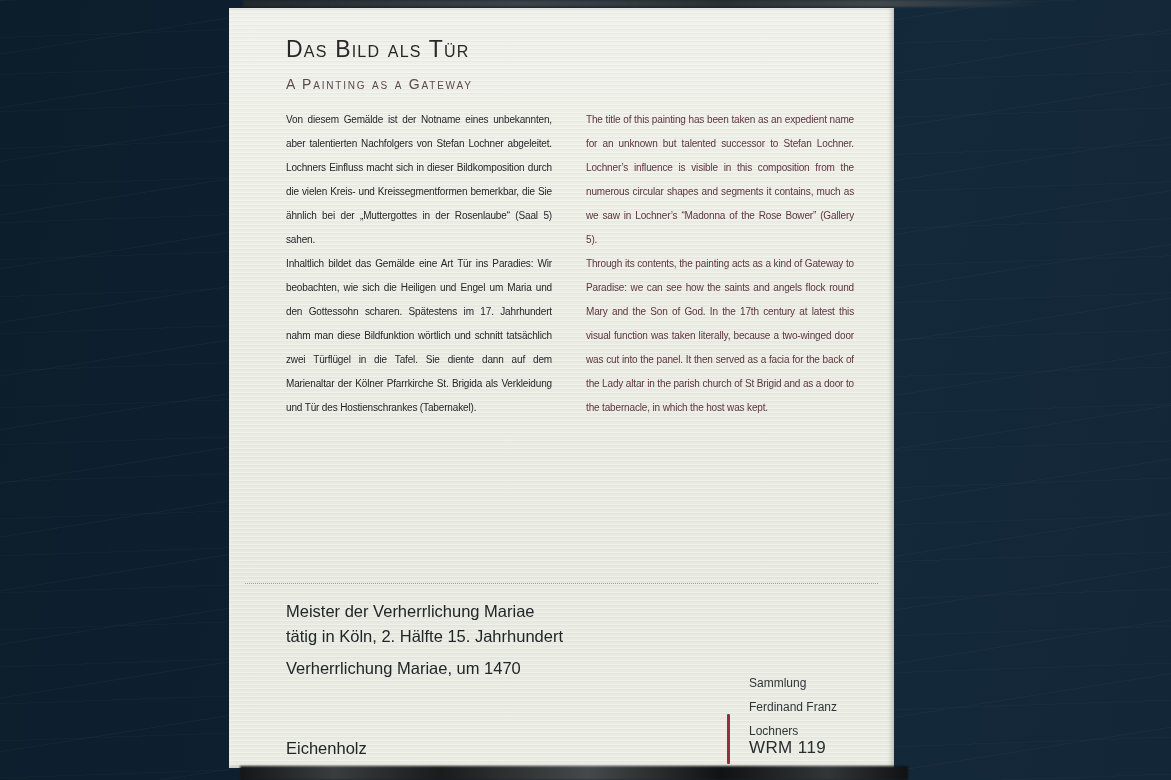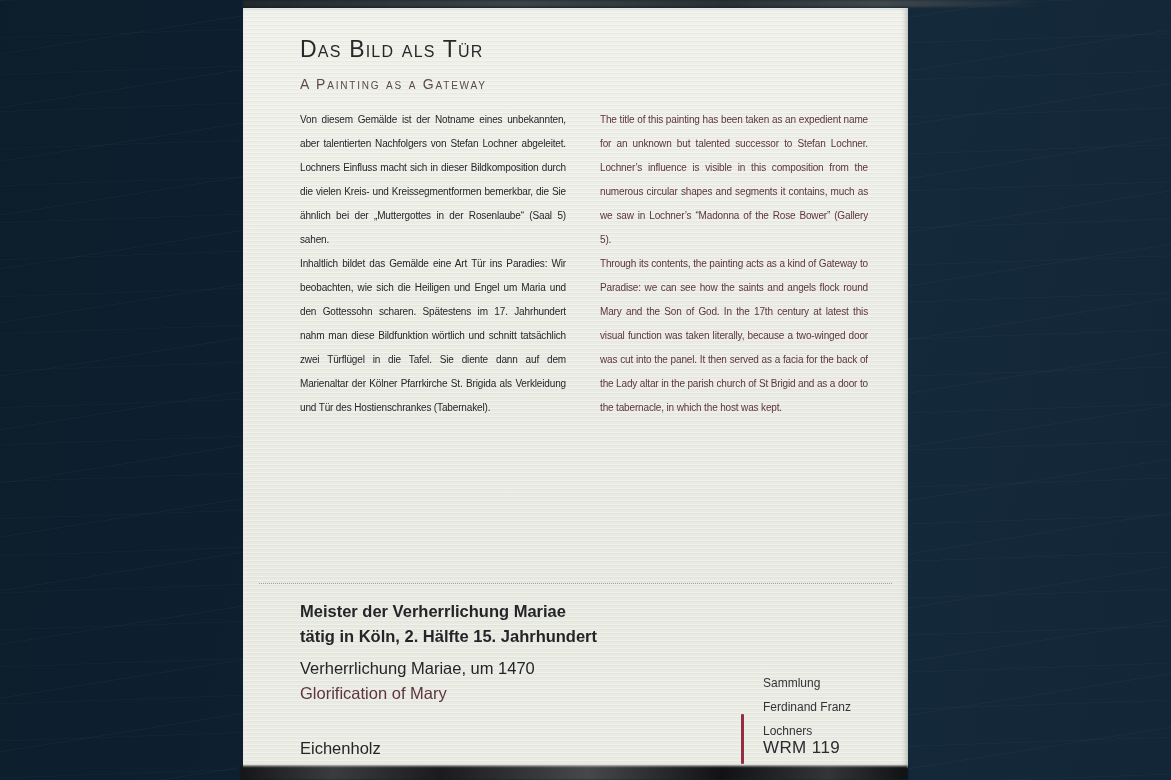--- a/index.html
+++ b/index.html
@@ -20,21 +20,21 @@
     position:absolute;left:243px;top:0;width:800px;height:7px;
     background:linear-gradient(90deg,#23282b 0%,#3e4448 35%,#2a3033 60%,#43484b 80%,rgba(20,30,40,0) 100%);
     filter:blur(1px);
   }
   .shelf-bottom{
     position:absolute;left:240px;top:766px;width:668px;height:14px;
     background:linear-gradient(90deg,#141617 0%,#3a3d3e 14%,#191b1c 30%,#46494b 52%,#101213 72%,#333637 88%,#0f1112 100%);
     filter:blur(1.2px);
   }
   .paper{
-    position:absolute;left:243px;top:8px;width:665px;height:760px;
+    position:absolute;left:229px;top:8px;width:665px;height:760px;
     background:
       repeating-linear-gradient(180deg, rgba(255,255,255,0.30) 0 1px, rgba(208,211,202,0.22) 1px 2px, rgba(0,0,0,0) 2px 4px),
       linear-gradient(180deg,#f0f1ea 0%,#ebede4 38%,#e8eae1 75%,#eaece3 100%);
     box-shadow: inset -3px 0 4px rgba(40,45,50,0.18), inset 2px 0 3px rgba(255,255,255,0.35), inset 0 -2px 3px rgba(40,45,50,0.12);
   }
   .title-block{position:absolute;left:57px;top:28px;}
   .title-de{
     font-size:23px;font-variant:small-caps;letter-spacing:1.2px;
     color:#29272a;font-weight:500;line-height:26px;
   }
@@ -46,21 +46,21 @@
     position:absolute;top:100px;height:462px;overflow:hidden;
     font-size:10px;line-height:24px;letter-spacing:-0.15px;
   }
   .col p{margin:0;text-align:justify;}
   .col-de{left:57px;width:266px;color:#26262a;}
   .col-en{left:357px;width:268px;color:#5e3440;}
   .divider{
     position:absolute;left:16px;top:575px;width:633px;height:0;
     border-top:1px dotted #9da3a1;
   }
-  .artist-block{position:absolute;left:57px;top:591px;font-size:16.5px;line-height:25px;color:#232529;font-weight:bold;}
+  .artist-block{position:absolute;left:57px;top:591px;font-size:16.5px;line-height:25px;color:#232529;}
   .work-block{position:absolute;left:57px;top:648px;font-size:16.5px;line-height:25px;color:#232529;}
   .work-en{color:#5e3440;}
   .material{position:absolute;left:57px;top:731px;font-size:16.5px;color:#232529;}
   .collection{position:absolute;left:520px;top:663px;font-size:12px;line-height:24px;color:#32343a;}
   .inventory{position:absolute;left:520px;top:730px;font-size:17px;letter-spacing:0.4px;color:#2a2c30;text-align:center;}
   .inv-mark{position:absolute;left:498px;top:706px;width:3px;height:50px;background:#932f42;border-radius:1px;}
 </style>
 </head>
 <body>
 
@@ -87,21 +87,20 @@
 
     <div class="divider"></div>
 
     <div class="artist-block">
       <div>Meister der Verherrlichung Mariae</div>
       <div>tätig in Köln, 2. Hälfte 15. Jahrhundert</div>
     </div>
 
     <div class="work-block">
       <div>Verherrlichung Mariae, um 1470</div>
-      <div class="work-en">Glorification of Mary</div>
     </div>
 
     <div class="material">Eichenholz</div>
 
     <div class="collection">
       <div>Sammlung</div>
       <div>Ferdinand Franz</div>
       <div>Lochners</div>
     </div>
 

